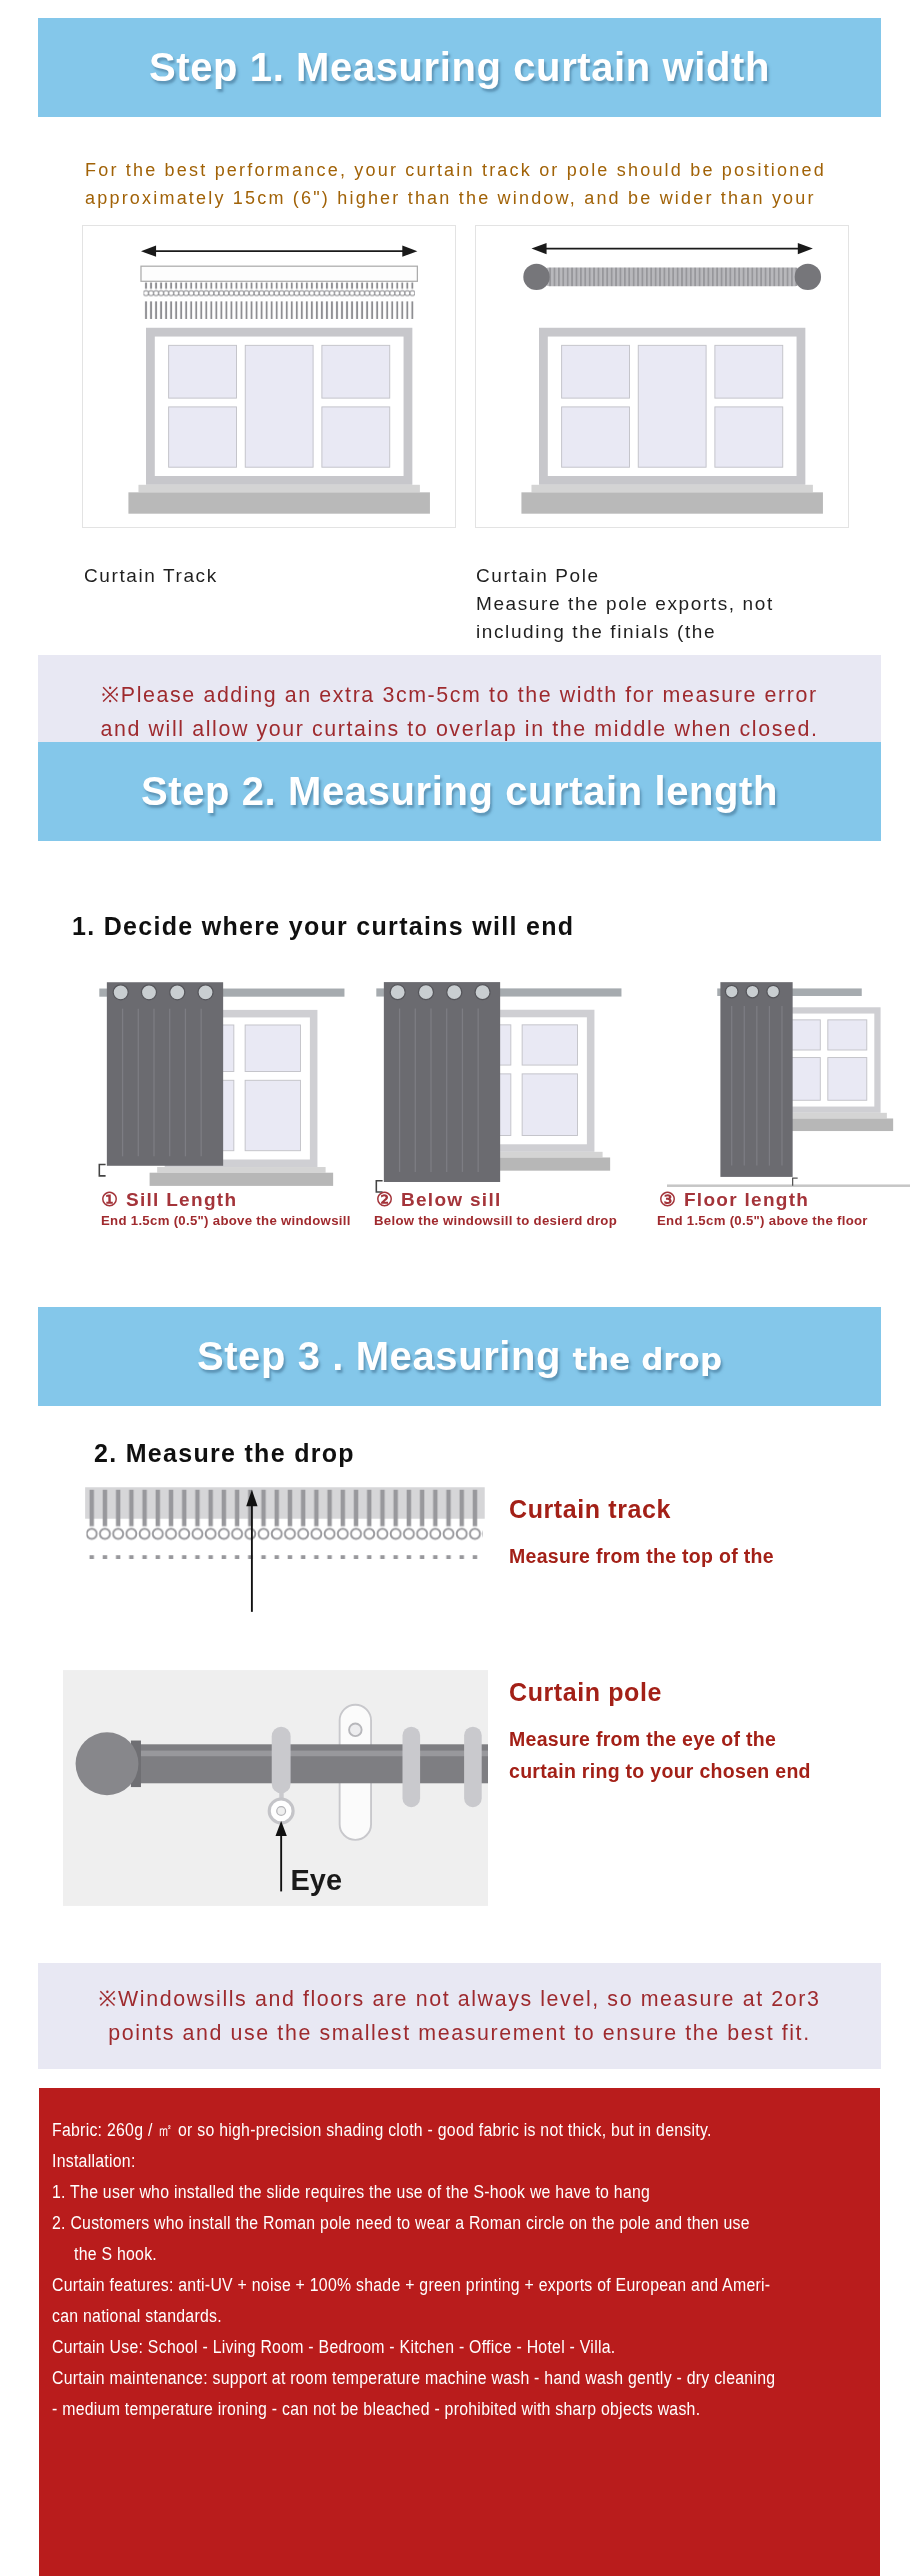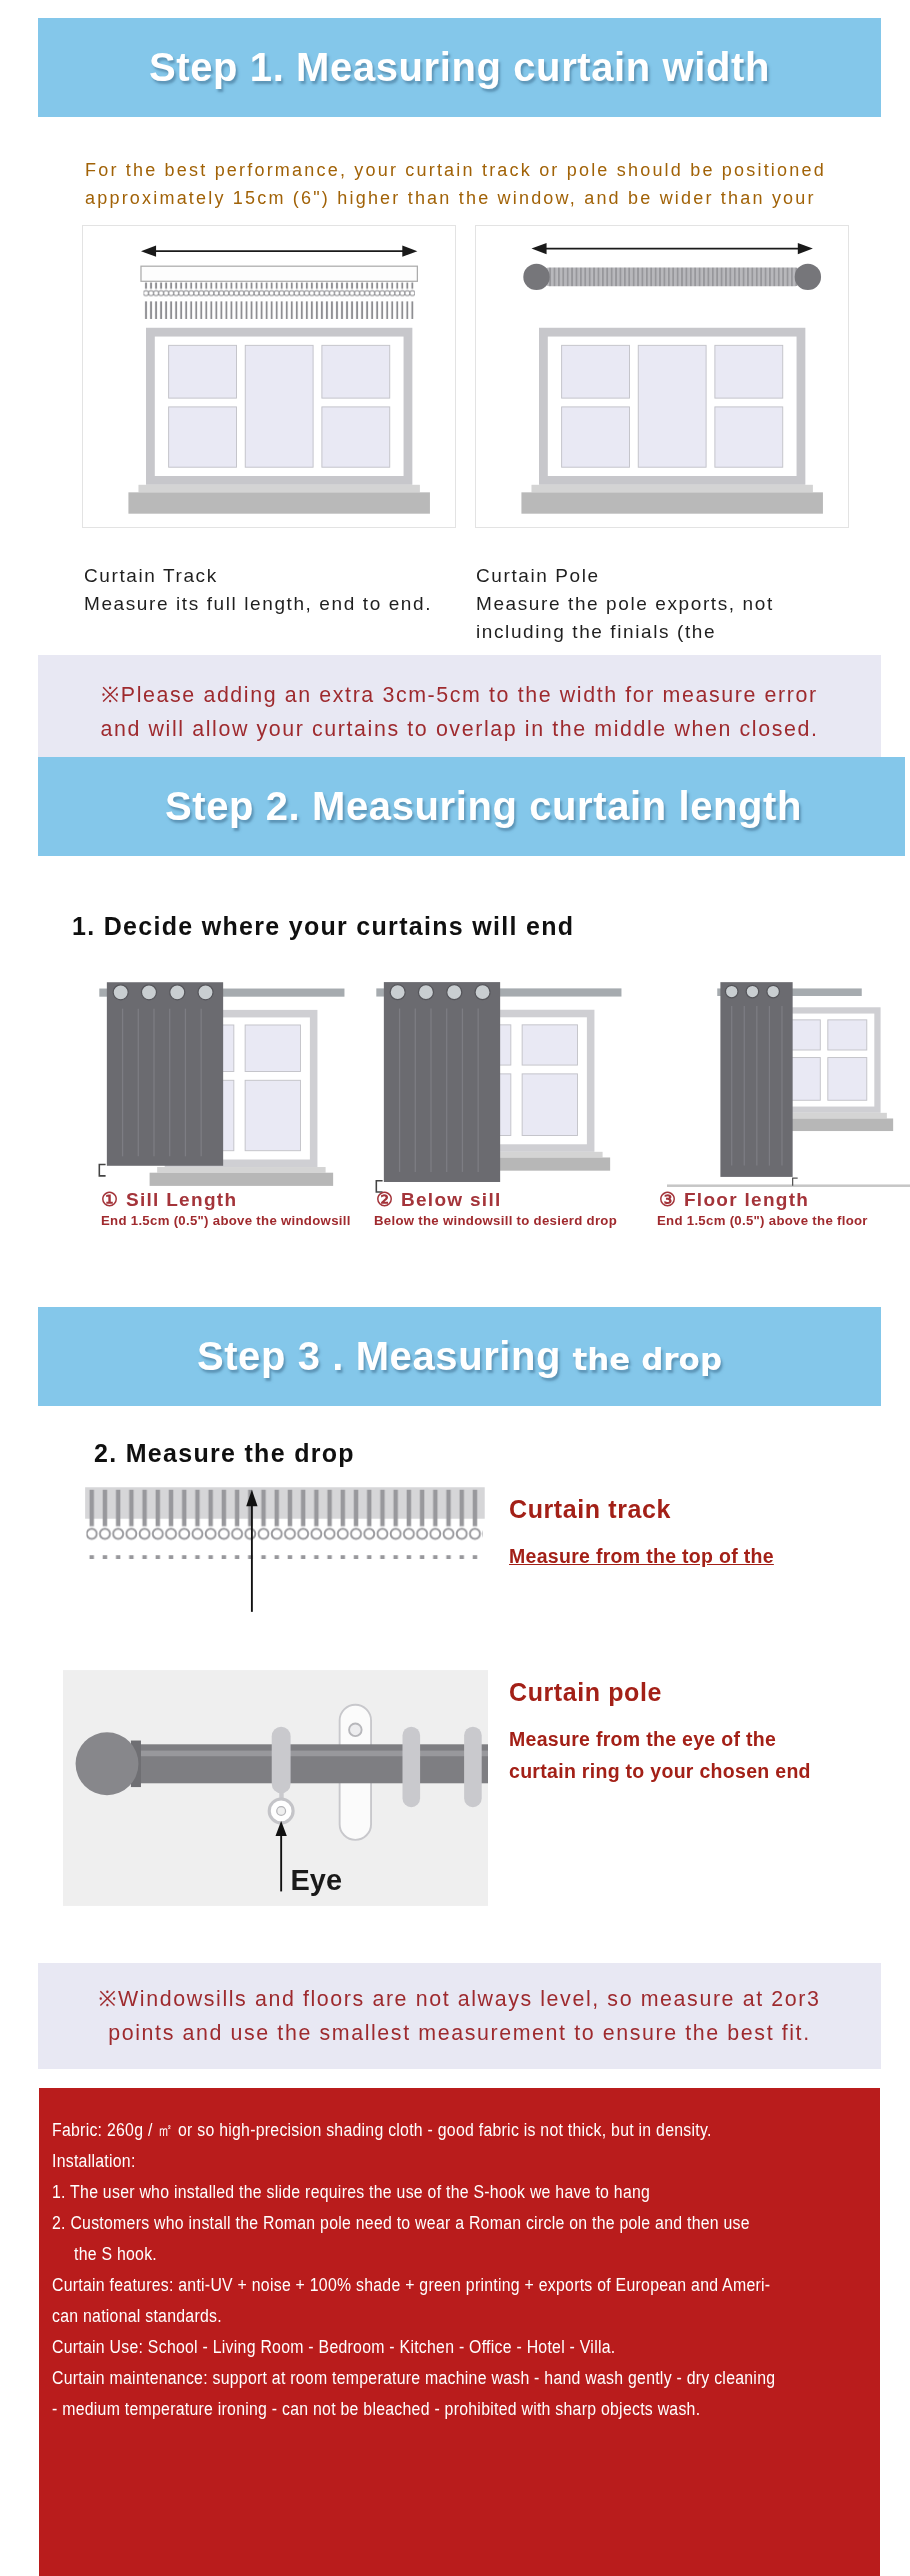--- a/index.html
+++ b/index.html
@@ -3,21 +3,21 @@
 <meta charset="utf-8">
 <style>
   html,body{margin:0;padding:0;background:#ffffff;}
   .page{position:relative;width:910px;height:2576px;background:#ffffff;overflow:hidden;
         font-family:"Liberation Sans",sans-serif;margin-top:16px;}
 
   
   .banner{position:absolute;left:38px;width:843px;height:99px;background:#84C7EA;
           display:flex;align-items:center;justify-content:center;}
   #banner1{top:1.9px;}
-  #banner2{top:741px;padding-left:24px;}
+  #banner2{top:726px;}
   #banner3{top:1291px;}
   .banner-text{font-size:40px;font-weight:bold;color:#ffffff;letter-spacing:0.6px;
                text-shadow:1.9px 2.5px 2.5px rgba(58,105,138,.55);white-space:nowrap;}
   .banner-small{font-size:31px;font-family:"DejaVu Sans",sans-serif;letter-spacing:0;margin-left:11.3px;}
 
   
   .intro{position:absolute;left:85px;top:140px;font-size:18px;letter-spacing:2.2px;
          color:#a16207;line-height:28px;white-space:nowrap;}
 
   
@@ -60,21 +60,21 @@
   #diagram-track3{left:85px;top:1470px;}
   #diagram-pole3{left:63px;top:1654px;}
 
   
   .red-heading{position:absolute;font-size:25px;font-weight:bold;color:#A32017;
                letter-spacing:0.6px;white-space:nowrap;}
   #heading-track{left:509px;top:1479px;}
   #heading-pole{left:509px;top:1662px;}
   .red-desc{position:absolute;font-size:19.5px;font-weight:bold;color:#A32017;line-height:32px;
             letter-spacing:0.3px;white-space:nowrap;}
-  #desc-track{left:509px;top:1524px;text-decoration:underline;}
+  #desc-track{left:509px;top:1524px;}
   #desc-pole{left:509px;top:1707px;}
 
   
   .info-block{position:absolute;left:39px;top:2072px;width:841px;height:499px;background:#b91c1c;
               color:#ffffff;font-size:18px;letter-spacing:0.3px;box-sizing:border-box;
               padding:27px 11.3px 0 12.6px;}
   .info-line{height:31px;line-height:31px;white-space:nowrap;transform:scaleX(.88);
              transform-origin:left center;}
   .info-line.indent{padding-left:25px;}
 
@@ -152,21 +152,20 @@
         <rect x="380" y="190" width="108" height="84" fill="#E9E9F4" stroke="#C2C2C8" stroke-width="1.5"></rect>
         <rect x="380" y="288" width="108" height="96" fill="#E9E9F4" stroke="#C2C2C8" stroke-width="1.5"></rect>
         <rect x="88" y="412" width="448" height="12" fill="#D4D4D4"></rect>
         <rect x="72" y="424" width="480" height="34" fill="#B9B9B9"></rect>
       </g>
     </svg>
   </div>
 
   <div id="caption-track" class="caption-block">
     <div>Curtain Track</div>
-    <div>Measure its full length, end to end.</div>
   </div>
   <div id="caption-pole" class="caption-block">
     <div>Curtain Pole</div>
     <div>Measure the pole exports, not</div>
     <div>including the finials (the</div>
   </div>
 
   <div id="note1" class="notebox">
     <div>※Please adding an extra 3cm-5cm to the width for measure error</div>
     <div>and will allow your curtains to overlap in the middle when closed.</div>

